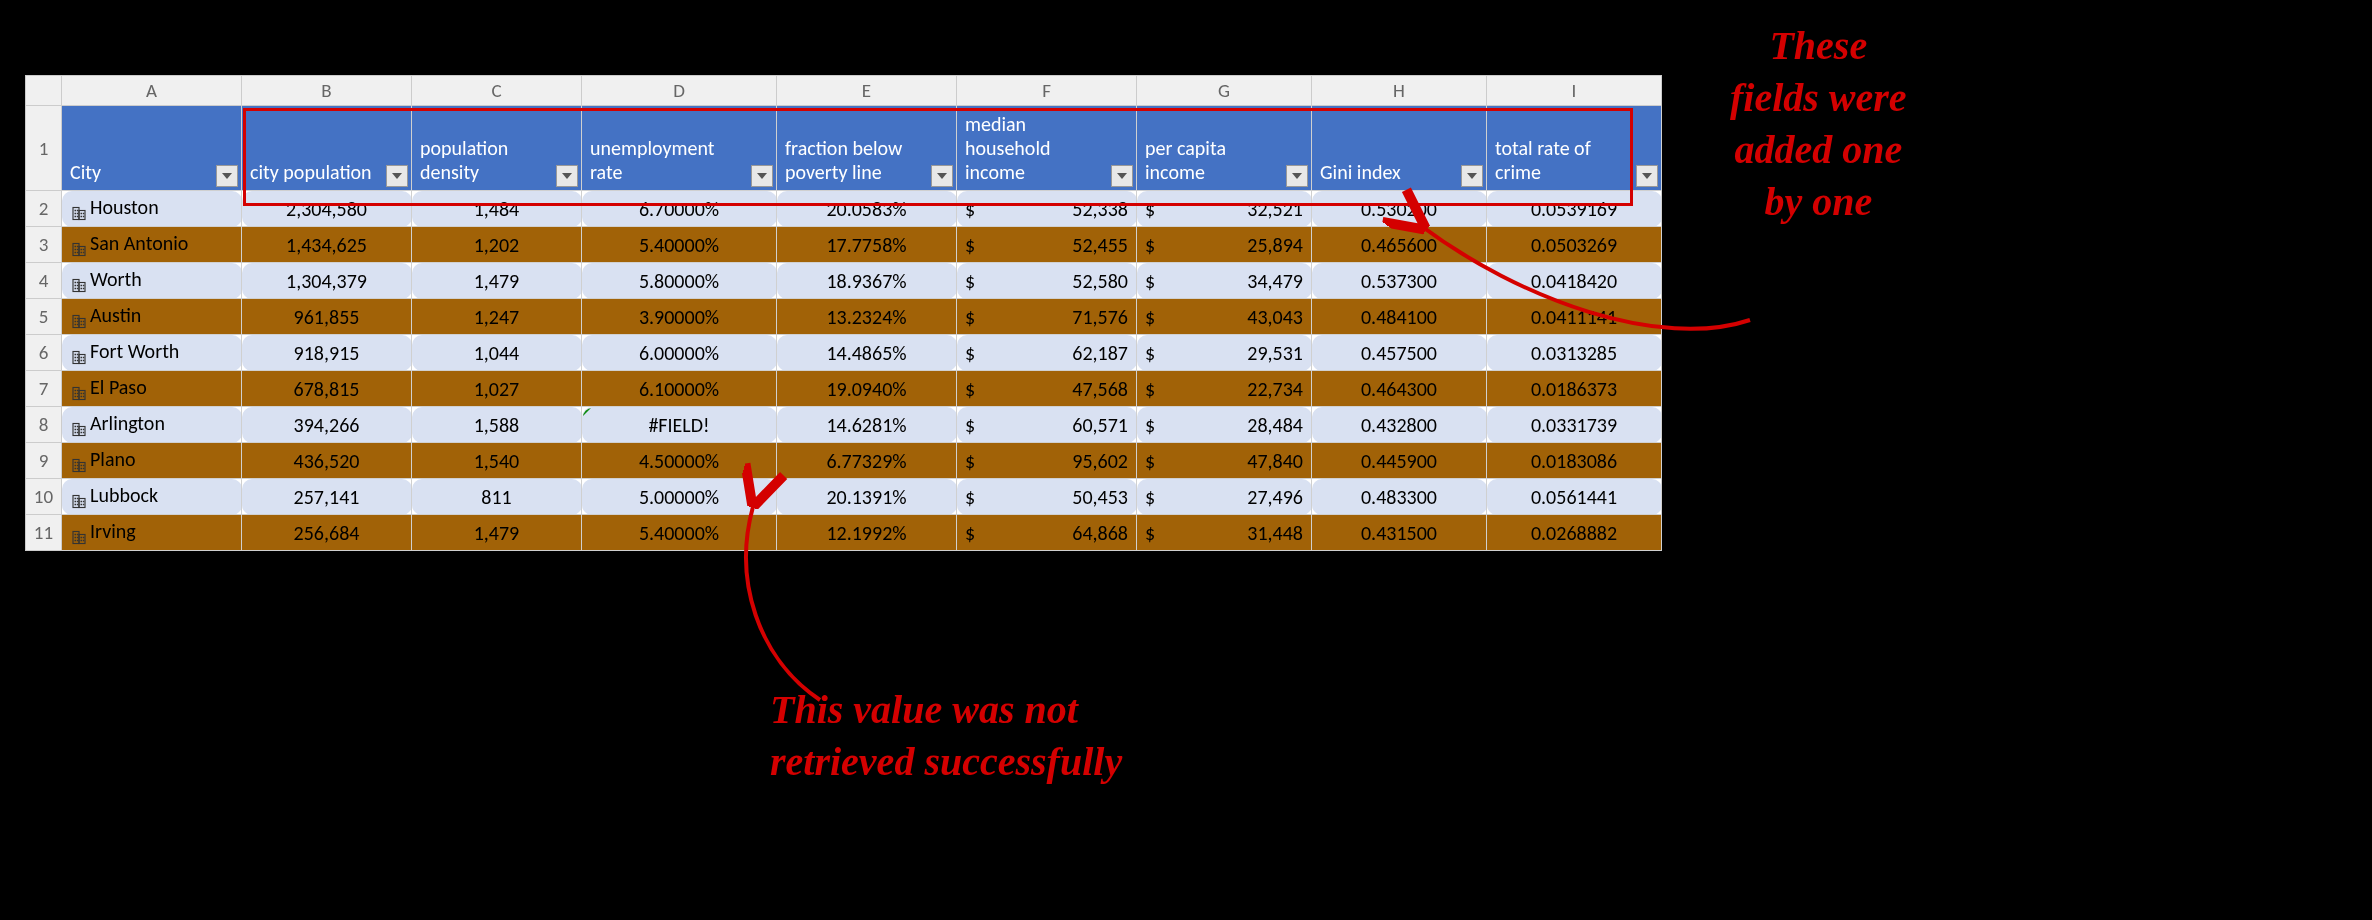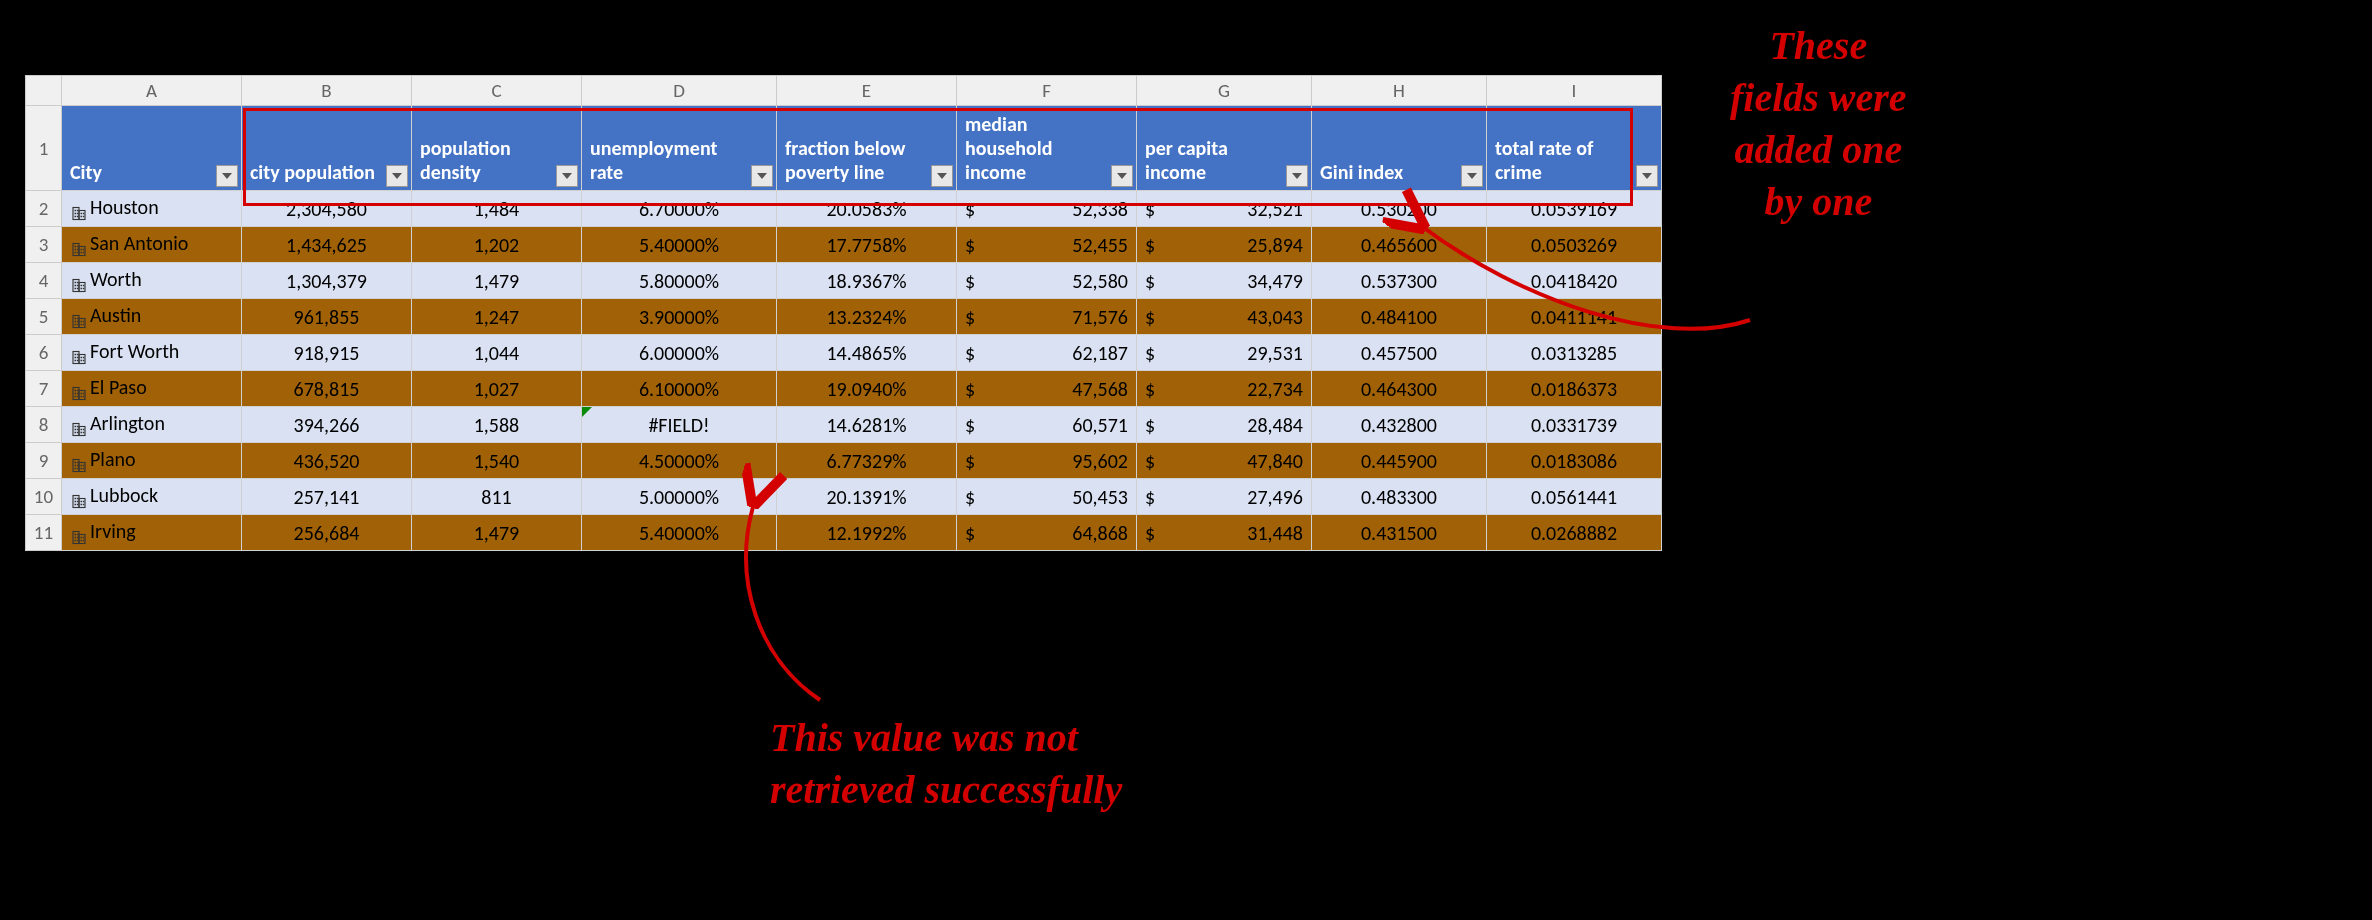--- a/index.html
+++ b/index.html
@@ -37,42 +37,42 @@
     border: 1px solid #d0d0d0;
     padding: 2px 8px;
     height: 36px;
     white-space: nowrap;
     overflow: hidden;
     vertical-align: middle;
   }
   tr.hdr td.cell {
     background: #4472C4;
     color: #fff;
-    font-weight: bold;
+    font-weight: normal;
     vertical-align: bottom;
     padding: 6px 8px 6px 8px;
     position: relative;
     height: 76px;
     line-height: 1.2;
   }
   tr.hdr td.cell .lbl { display: inline-block; max-width: calc(100% - 26px); white-space: normal; }
   .filter-btn {
     position: absolute;
     right: 3px;
     bottom: 3px;
     width: 22px;
     height: 22px;
     background: #e8e8e8;
     border: 1px solid #999;
     display: flex;
     align-items: center;
     justify-content: center;
   }
   .filter-btn svg { width: 10px; height: 10px; }
-  tr.even td.cell { background: #d9e1f2; }
+  tr.even td.cell { background: #d9e1f2; border-radius: 10px; }
   tr.odd  td.cell { background: #a16207; }
   td.cell.city { text-align: left; }
   td.cell.num  { text-align: center; }
   td.cell.money { text-align: right; padding-left: 4px; }
   .money-wrap { display: flex; justify-content: space-between; }
   .city-icon { display:inline-block; width:18px; vertical-align:middle; margin-right:2px;}
   .city-icon svg { width:18px; height:18px; vertical-align:middle; }
   .err-flag {
     position: absolute;
     top: 0; left: 0;
@@ -546,21 +546,21 @@
 
 <svg class="arrow" style="left:1400px; top:210px; width:400px; height:150px;">
   <defs>
     <marker id="ah1" markerWidth="12" markerHeight="12" refX="2" refY="5" orient="auto">
       <path d="M10,0 L0,5 L10,10" fill="none" stroke="#d40000" stroke-width="2.5"></path>
     </marker>
   </defs>
   <path d="M350,110 C260,140 120,90 20,15" fill="none" stroke="#d40000" stroke-width="4" marker-end="url(#ah1)"></path>
 </svg>
 
-<div class="anno" style="left:770px; top:712px;">This value was not
+<div class="anno" style="left:770px; top:684px;">This value was not
 retrieved successfully</div>
 
 <svg class="arrow" style="left:700px; top:490px; width:260px; height:220px;">
   <defs>
     <marker id="ah2" markerWidth="12" markerHeight="12" refX="2" refY="5" orient="auto">
       <path d="M10,0 L0,5 L10,10" fill="none" stroke="#d40000" stroke-width="2.5"></path>
     </marker>
   </defs>
   <path d="M120,210 C60,170 30,90 55,10" fill="none" stroke="#d40000" stroke-width="4" marker-end="url(#ah2)"></path>
 </svg>

